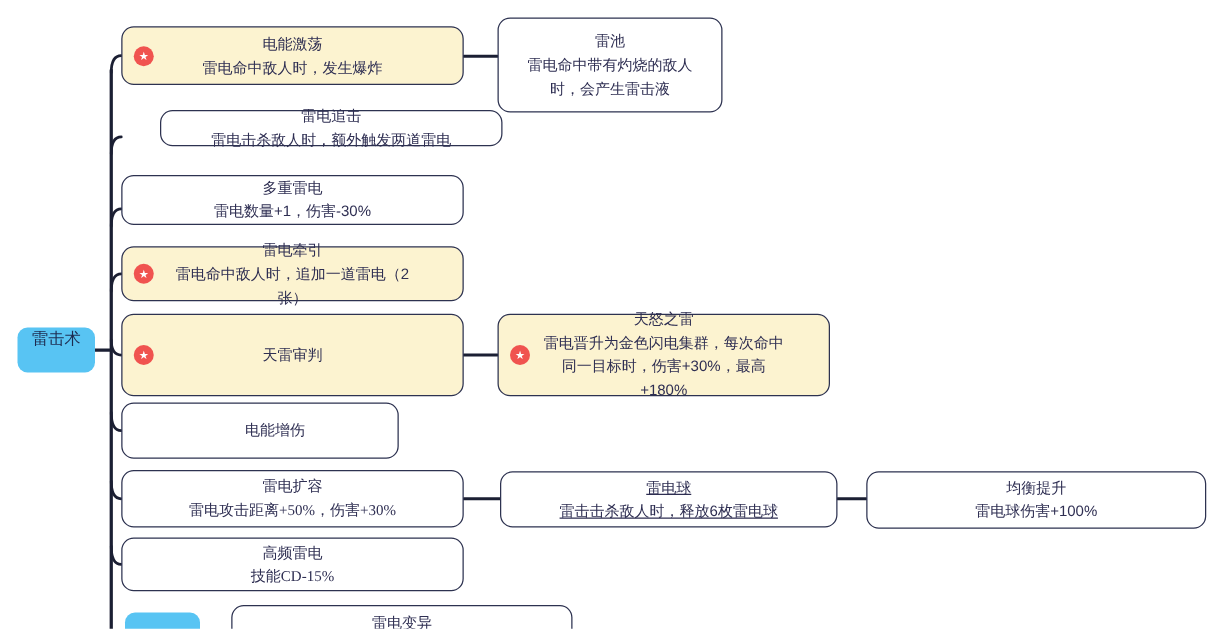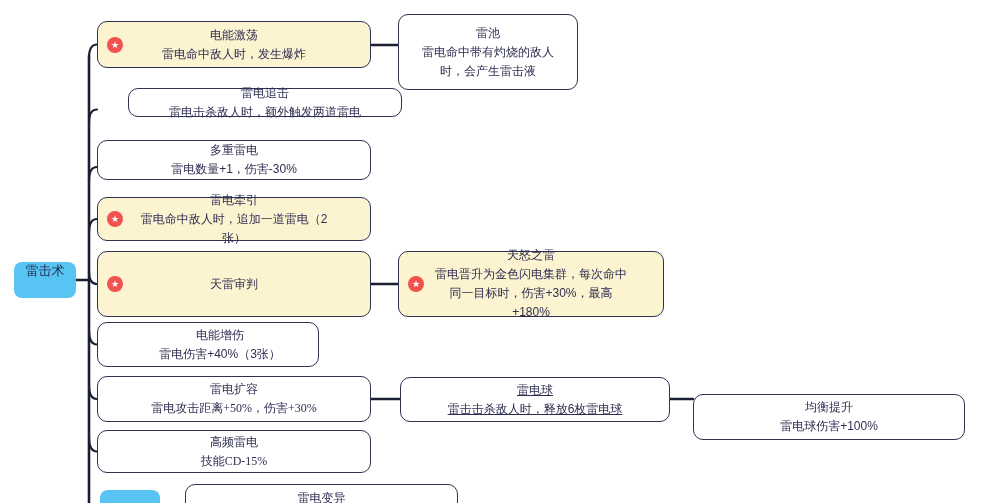--- a/index.html
+++ b/index.html
@@ -93,34 +93,33 @@
   </div>
 
   <div class="node yellow starred" style="left:398px;top:251px;width:266px;height:66px;">
     <span class="badge">★</span>
     <span class="title">天怒之雷</span>
     <span class="desc">雷电晋升为金色闪电集群，每次命中同一目标时，伤害+30%，最高+180%</span>
   </div>
 
   <div class="node" style="left:97px;top:322px;width:222px;height:45px;padding-left:36px;">
     <span class="title">电能增伤</span>
-    <span class="desc">雷电伤害+40%（3张）</span>
   </div>
 
   <div class="node" style="left:97px;top:376px;width:274px;height:46px;font-family:Liberation Serif, serif;">
     <span class="title">雷电扩容</span>
     <span class="desc">雷电攻击距离+50%，伤害+30%</span>
   </div>
 
   <div class="node" style="left:400px;top:377px;width:270px;height:45px;text-decoration:underline;">
     <span class="title">雷电球</span>
     <span class="desc">雷击击杀敌人时，释放6枚雷电球</span>
   </div>
 
-  <div class="node" style="left:693px;top:377px;width:272px;height:46px;margin-top:17px;">
+  <div class="node" style="left:693px;top:377px;width:272px;height:46px;">
     <span class="title">均衡提升</span>
     <span class="desc">雷电球伤害+100%</span>
   </div>
 
   <div class="node" style="left:97px;top:430px;width:274px;height:43px;font-family:Liberation Serif, serif;">
     <span class="title">高频雷电</span>
     <span class="desc">技能CD-15%</span>
   </div>
 
   <div class="rootnode" style="left:100px;top:490px;width:60px;height:36px;"></div>

